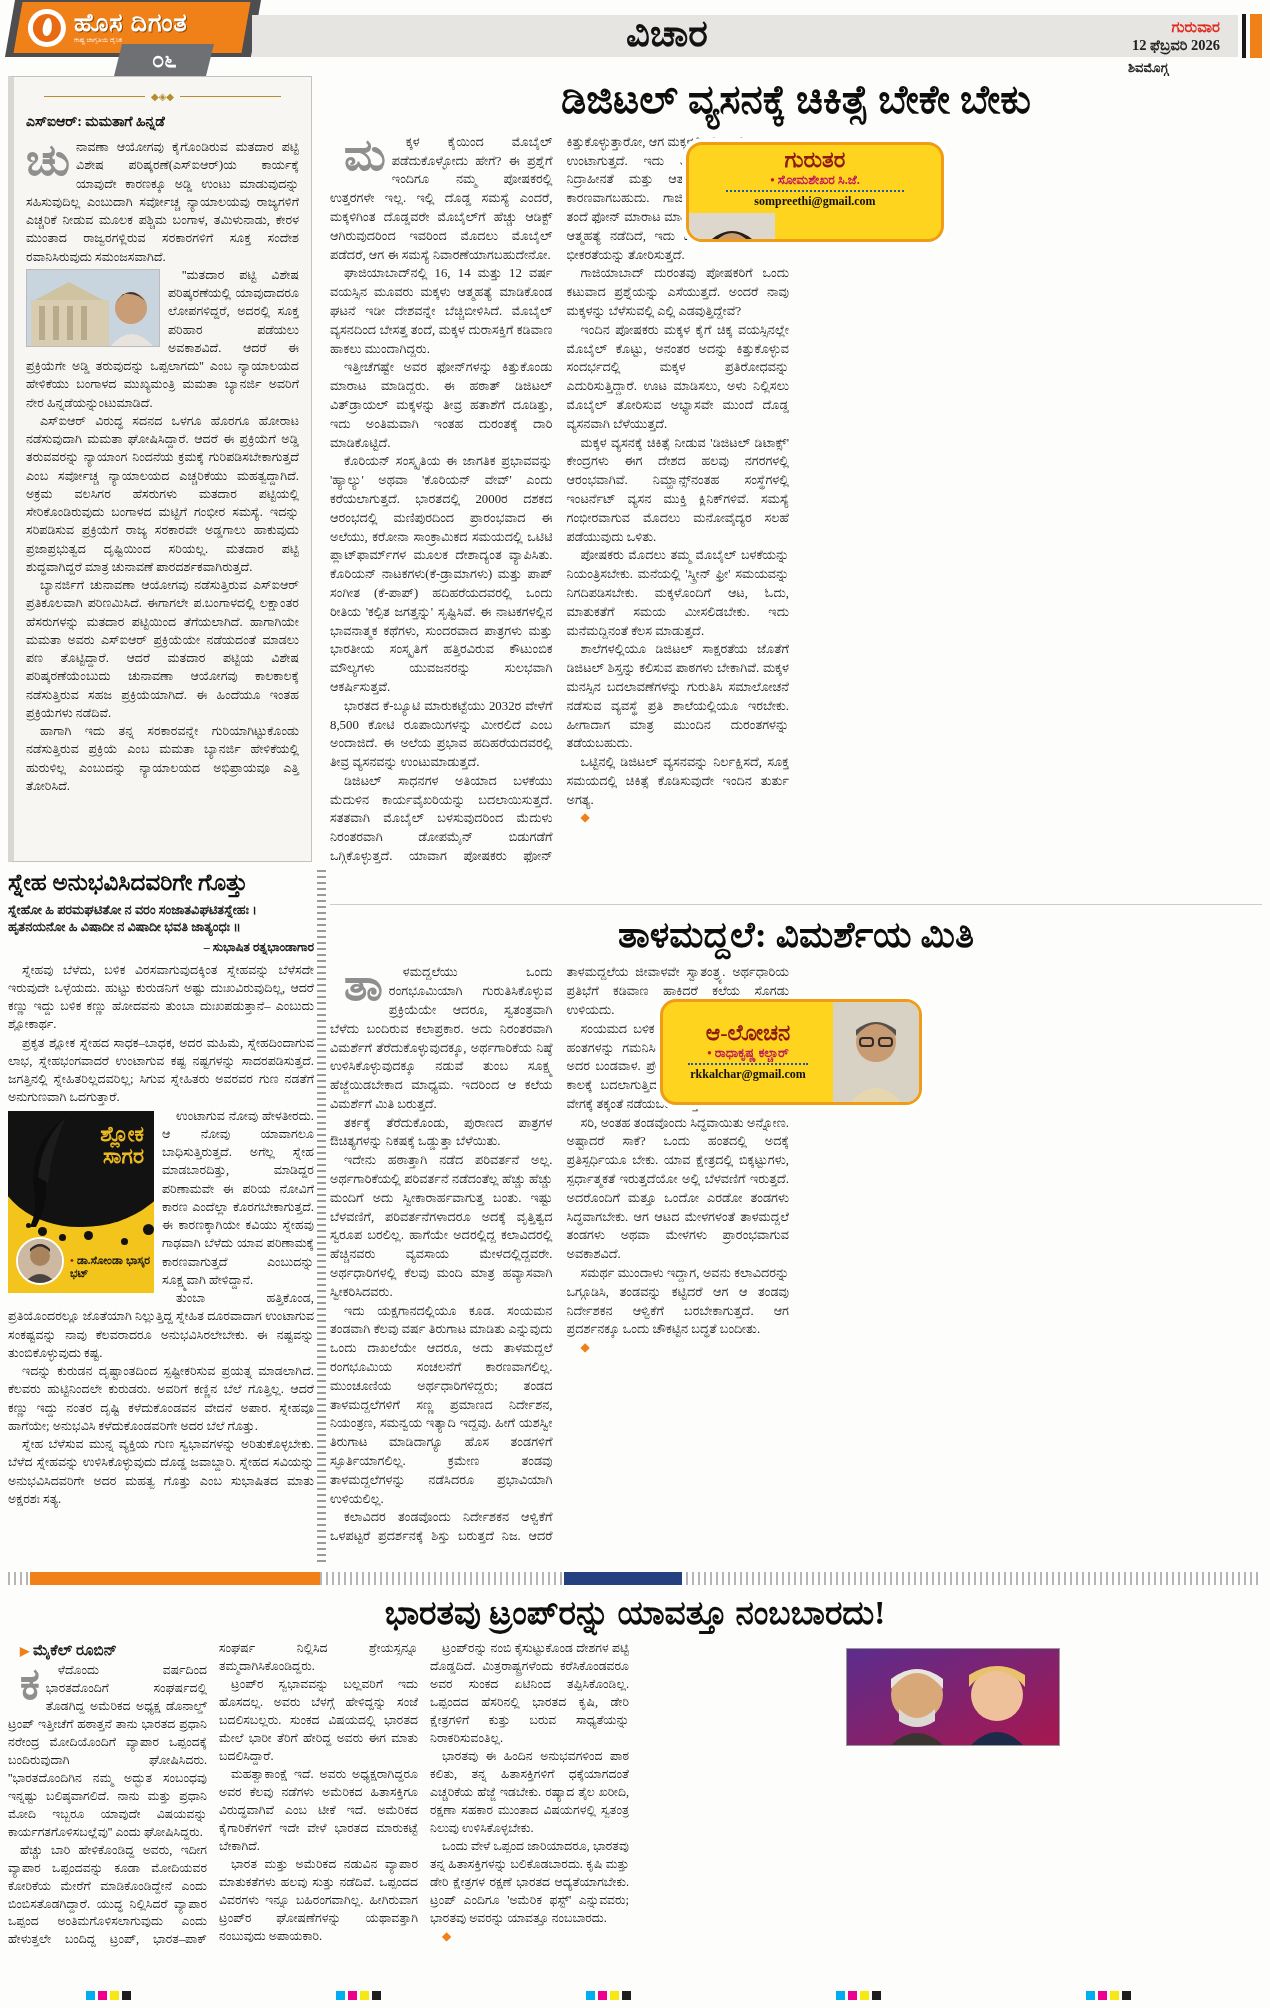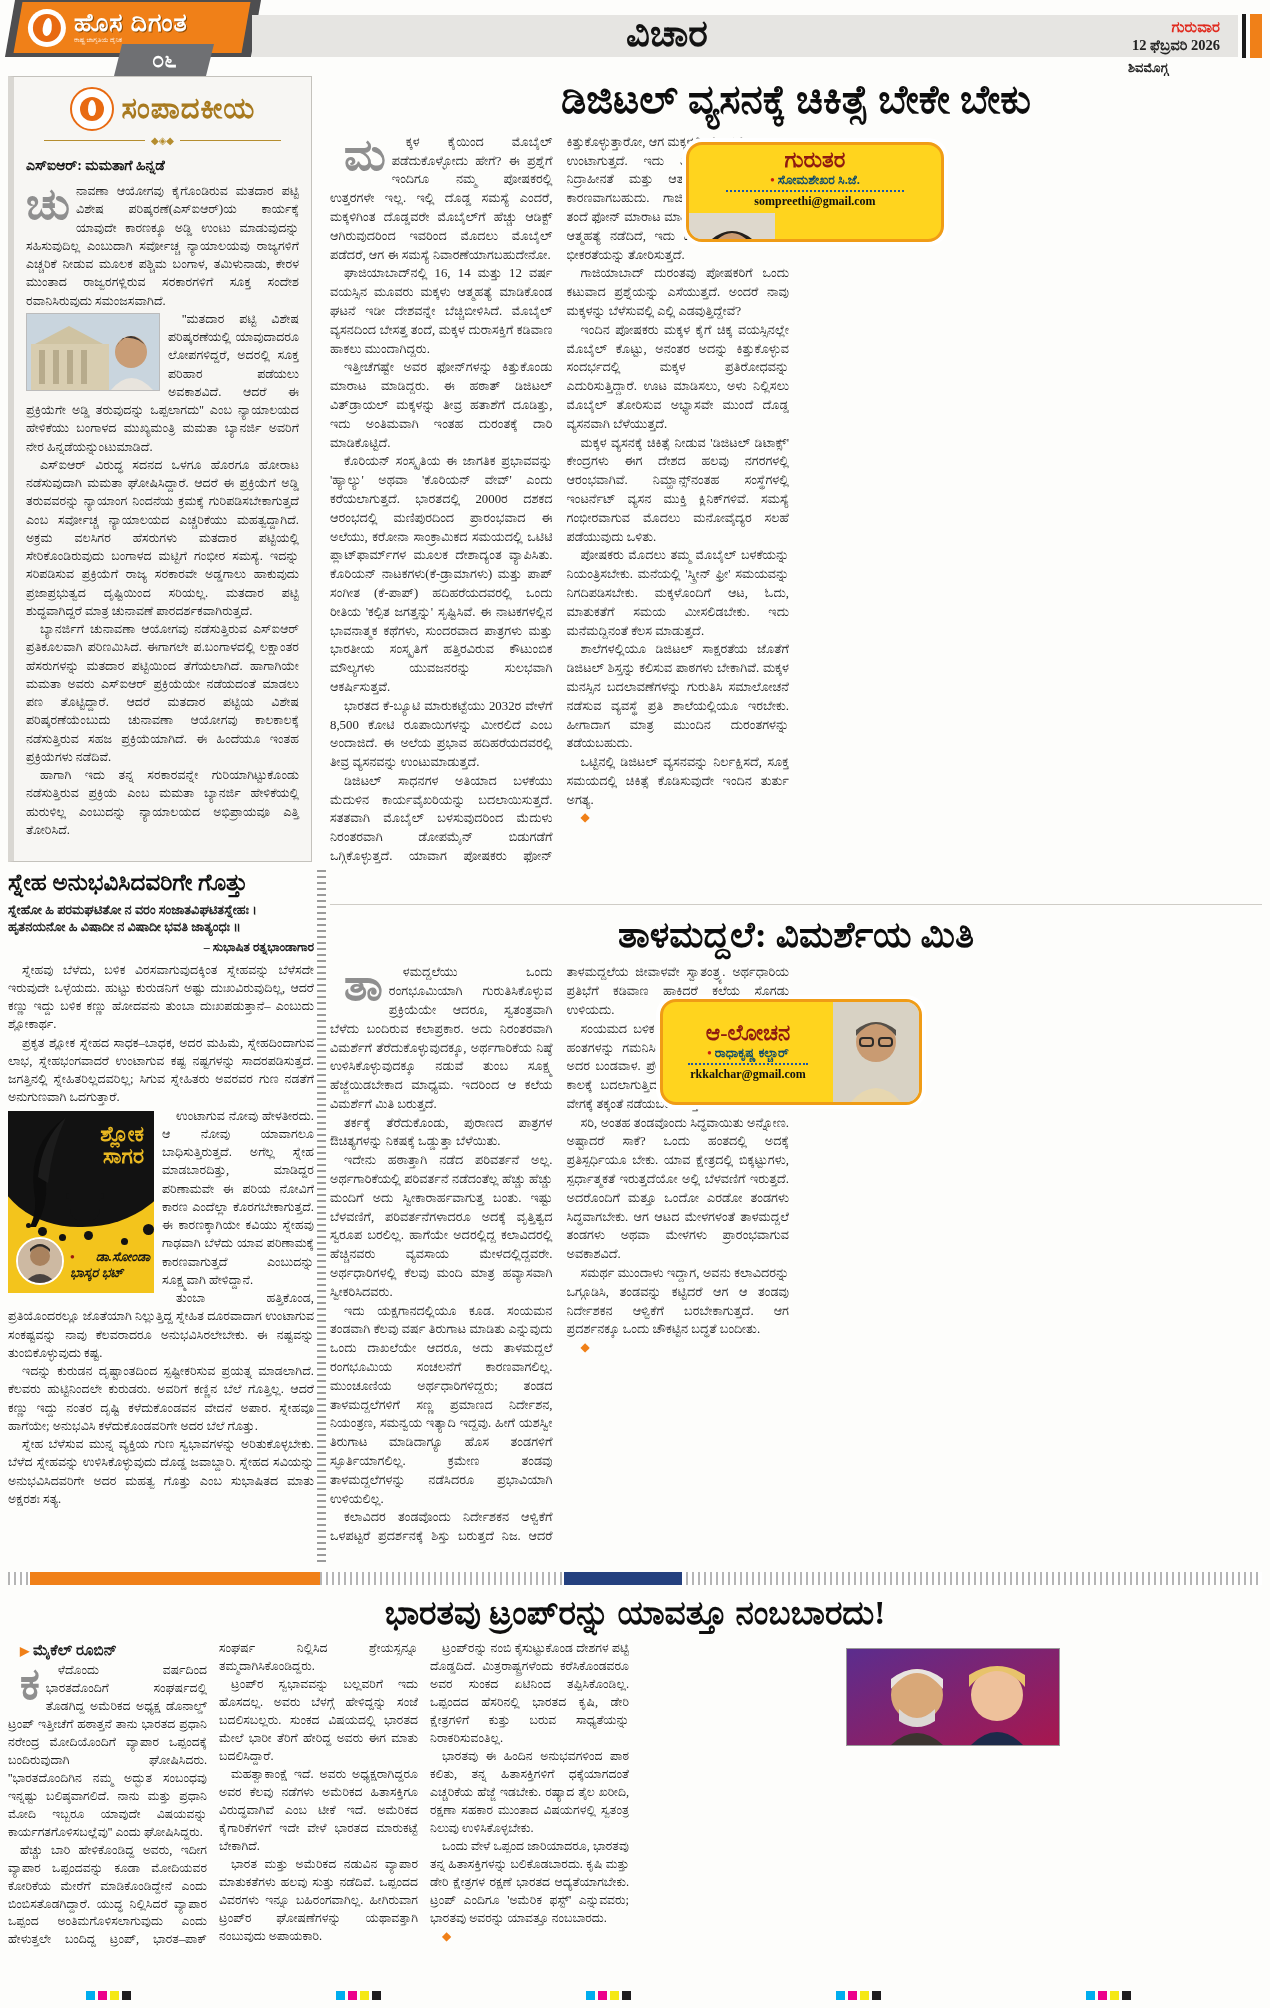--- a/index.html
+++ b/index.html
@@ -46,34 +46,34 @@
   .attrib{text-align:right;font-weight:700;font-size:12px;margin:3px 0 6px;}
   .promo{float:left;width:146px;height:182px;margin:4px 8px 2px 0;position:relative;background:#f3c41c;overflow:hidden;}
   .promo-ink{position:absolute;left:-14px;top:-16px;width:184px;height:132px;background:#121212;border-radius:0 0 52% 46%/0 0 58% 52%;}
   .promo-splat{position:absolute;left:18px;top:112px;width:5px;height:5px;border-radius:50%;background:#121212;
      box-shadow:14px 6px 0 2px #121212,34px 12px 0 1px #121212,120px 4px 0 3px #121212,134px 14px 0 1px #121212,60px 10px 0 2px #121212,96px 16px 0 1px #121212;}
   .promo-title{position:absolute;right:10px;top:12px;text-align:right;color:#e9b822;font-weight:800;font-size:21px;line-height:1.08;}
   .promo-feather{position:absolute;left:0;top:2px;}
   .promo-pot{position:absolute;left:62px;top:86px;width:30px;height:24px;background:#121212;border-radius:4px 4px 12px 12px;}
   .promo-pot::before{content:"";position:absolute;left:-4px;top:-4px;width:38px;height:6px;background:#121212;border-radius:3px;}
   .promo-avatar{position:absolute;left:8px;bottom:8px;width:48px;height:48px;border-radius:50%;border:2px solid #fff;background:#cdb9a2;overflow:hidden;box-sizing:border-box;}
-  .promo-author{position:absolute;left:62px;bottom:12px;width:80px;color:#161616;font-weight:800;font-size:13px;line-height:1.2;font-style:italic;}
+  .promo-author{position:absolute;left:62px;bottom:12px;width:80px;color:#161616;font-weight:800;font-size:11px;line-height:1.2;}
   .promo-author::before{content:"• ";color:#9c1b10;}
   .rail{position:absolute;left:317px;top:870px;width:9px;height:692px;background:repeating-linear-gradient(180deg,#9a9a9a 0 2px,transparent 2px 6px);}
   
   .article1{position:absolute;left:330px;top:78px;width:932px;height:822px;}
   .a-headline{text-align:center;font-weight:700;color:#0e0e0e;margin:0;line-height:1.12;}
   .a1-headline{font-size:40px;}
   .a-body{margin-top:10px;column-gap:14px;column-fill:auto;overflow:hidden;font-size:12.8px;line-height:1.47;text-align:justify;}
   .a-body p{margin:0;text-indent:14px;}
   .a1-body{height:746px;column-count:4;}
   .kcard{position:absolute;display:flex;background:#ffd41e;border:3px solid #f09c16;border-radius:16px;box-shadow:0 0 0 4px #fff;overflow:hidden;box-sizing:border-box;z-index:5;}
   .kcard-info{flex:1;display:flex;flex-direction:column;align-items:center;justify-content:center;gap:2px;padding:4px 2px;}
   .kcard-kicker{color:#8e1a10;font-weight:800;font-size:22px;line-height:1;}
-  .kcard-author{font-size:12.5px;font-weight:700;color:#0c4a6e;}
+  .kcard-author{font-size:12.5px;font-weight:700;color:#be185d;}
   .kcard-author::before{content:"• ";color:#c81e12;}
   .kcard-dots{width:72%;border-top:2px dotted #1b57a8;}
   .kcard-email{font-size:12px;font-weight:700;color:#111;}
   .kcard-photo{width:86px;flex:0 0 auto;background:#ded8cc;}
   .a1-card{left:356px;top:64px;width:258px;height:100px;flex-direction:column;}
   .article2{position:absolute;left:330px;top:904px;width:932px;height:660px;border-top:1px solid #cfccc6;box-sizing:border-box;}
   .a2-headline{font-size:36px;margin-top:10px;}
   .a2-body{height:586px;column-count:4;margin-top:8px;}
   .a2-card{left:330px;top:94px;width:262px;height:106px;}
   .endmark{color:#f08018;font-size:12px;text-indent:0;}
@@ -118,26 +118,20 @@
       <div class="m-title">ವಿಚಾರ</div>
       <div class="m-day">ಗುರುವಾರ</div>
       <div class="m-date">12 ಫೆಬ್ರವರಿ 2026</div>
     </div>
     <div class="m-city-abs">ಶಿವಮೊಗ್ಗ</div>
     <div class="m-black-bar"></div>
     <div class="m-orange-bar"></div>
   </div>
 
   <div class="edit">
-    <div class="edit-head">
-      <span class="edit-logo">
-          <i></i>
-        </span>
-      <span class="edit-title">ಸಂಪಾದಕೀಯ</span>
-    </div>
     <div class="edit-orn">◆◈◆</div>
     <h2 class="edit-headline">ಎಸ್‌ಐಆರ್: ಮಮತಾಗೆ ಹಿನ್ನಡೆ</h2>
     <div class="bodytext">
       <p class="lead">
         <span class="dropcap">ಚು</span><span>ನಾವಣಾ ಆಯೋಗವು ಕೈಗೊಂಡಿರುವ ಮತದಾರ ಪಟ್ಟಿ ವಿಶೇಷ ಪರಿಷ್ಕರಣೆ(ಎಸ್‌ಐಆರ್)ಯ ಕಾರ್ಯಕ್ಕೆ ಯಾವುದೇ ಕಾರಣಕ್ಕೂ ಅಡ್ಡಿ ಉಂಟು ಮಾಡುವುದನ್ನು ಸಹಿಸುವುದಿಲ್ಲ ಎಂಬುದಾಗಿ ಸರ್ವೋಚ್ಚ ನ್ಯಾಯಾಲಯವು ರಾಜ್ಯಗಳಿಗೆ ಎಚ್ಚರಿಕೆ ನೀಡುವ ಮೂಲಕ ಪಶ್ಚಿಮ ಬಂಗಾಳ, ತಮಿಳುನಾಡು, ಕೇರಳ ಮುಂತಾದ ರಾಜ್ವರಗಳ್ಲಿರುವ ಸರಕಾರಗಳಿಗೆ ಸೂಕ್ತ ಸಂದೇಶ ರವಾನಿಸಿರುವುದು ಸಮಂಜಸವಾಗಿದೆ.</span>
       </p>
       <div class="edit-photo">
         <svg width="132" height="76" viewBox="0 0 132 76">
           <rect width="132" height="76" fill="#c9d5de"></rect>
           <rect x="4" y="30" width="78" height="46" fill="#d8cdb0"></rect>

